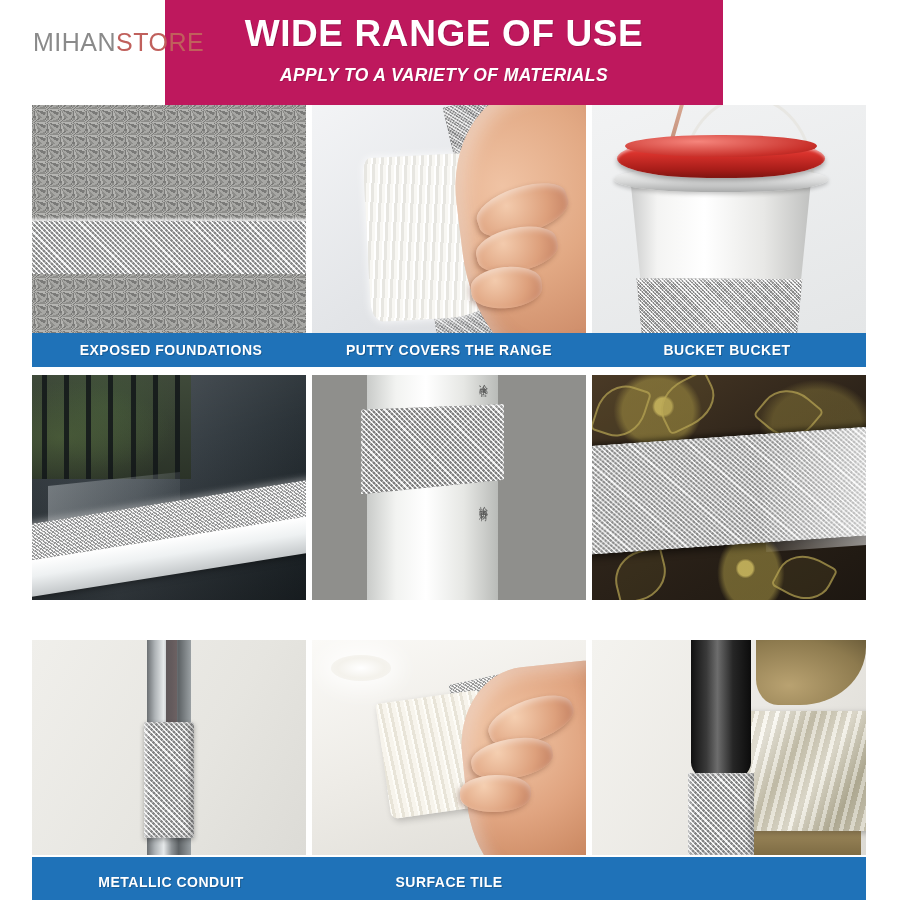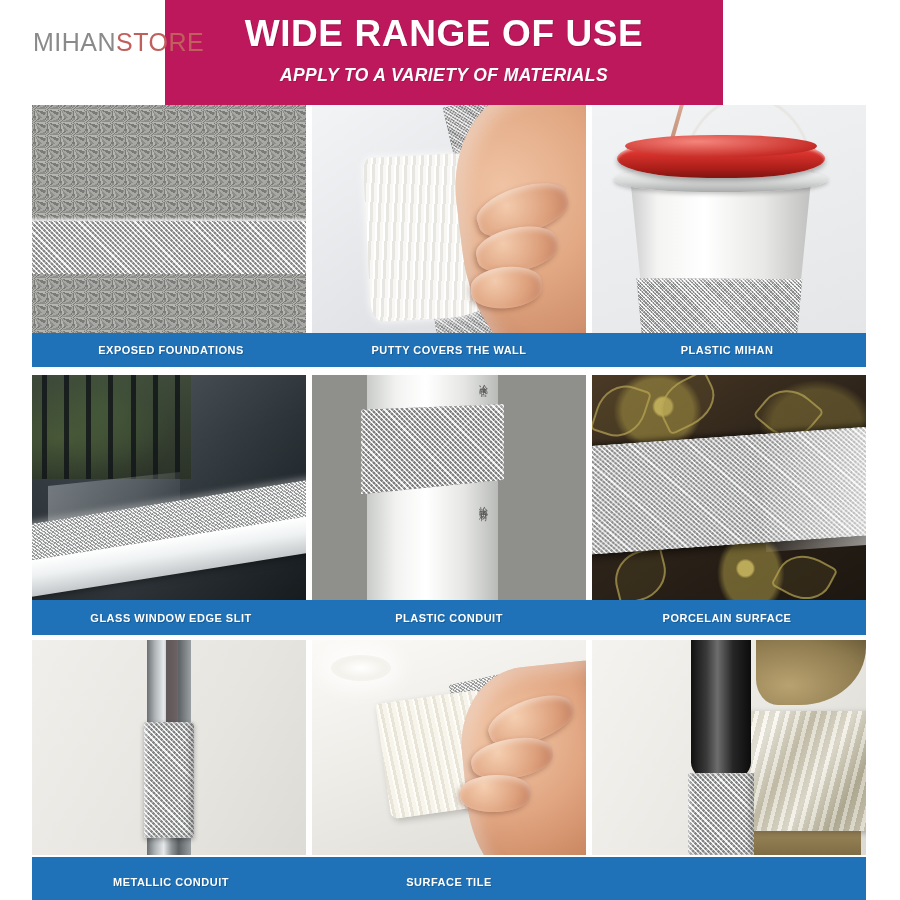--- a/index.html
+++ b/index.html
@@ -103,21 +103,21 @@
   #row-1 .label-bar { height: 34px; margin-top: 0px; }
   #row-2 .label-bar { height: 35px; margin-top: 0px; }
   #row-3 .label-bar { height: 49px; margin-top: 2px; }
 
   .label-cell {
     width: 278px;
     display: flex;
     align-items: center;
     justify-content: center;
     color: #ffffff;
-    font-size: 11px;
+    font-size: 14px;
     font-weight: bold;
     letter-spacing: 0.5px;
     white-space: nowrap;
     text-shadow: 1px 1px 0 rgba(0,0,0,0.2);
   }
 
   
 
   
   .tapetex {
@@ -556,22 +556,22 @@
         <div class="body"></div>
         <div class="tapeband tapetex-fine"></div>
         <div class="rim"></div>
         <div class="lid"></div>
         <div class="lidtop"></div>
       </div>
 
     </div>
     <div class="label-bar">
       <div class="label-cell">EXPOSED FOUNDATIONS</div>
-      <div class="label-cell">PUTTY COVERS THE WALL</div>
-      <div class="label-cell">PLASTIC MIHAN</div>
+      <div class="label-cell">PUTTY COVERS THE RANGE</div>
+      <div class="label-cell">BUCKET BUCKET</div>
     </div>
   </div>
 
   <div class="grid-row" id="row-2">
     <div class="cells">
 
       <div class="cell" id="c4">
         <div class="glass"></div>
         <div class="greenery"></div>
         <div class="bars">
@@ -600,25 +600,20 @@
         <div class="leaf l1"></div>
         <div class="leaf l2"></div>
         <div class="leaf l3"></div>
         <div class="leaf l4"></div>
         <div class="leaf l5"></div>
         <div class="strip tapetex"></div>
         <div class="strip-hi"></div>
       </div>
 
     </div>
-    <div class="label-bar">
-      <div class="label-cell">GLASS WINDOW EDGE SLIT</div>
-      <div class="label-cell">PLASTIC CONDUIT</div>
-      <div class="label-cell">PORCELAIN SURFACE</div>
-    </div>
   </div>
 
   <div class="grid-row" id="row-3">
     <div class="cells">
 
       <div class="cell" id="c7">
         <div class="wall7"></div>
         <div class="chrome"></div>
         <div class="chrome-dark"></div>
         <div class="knurl tapetex"></div>

